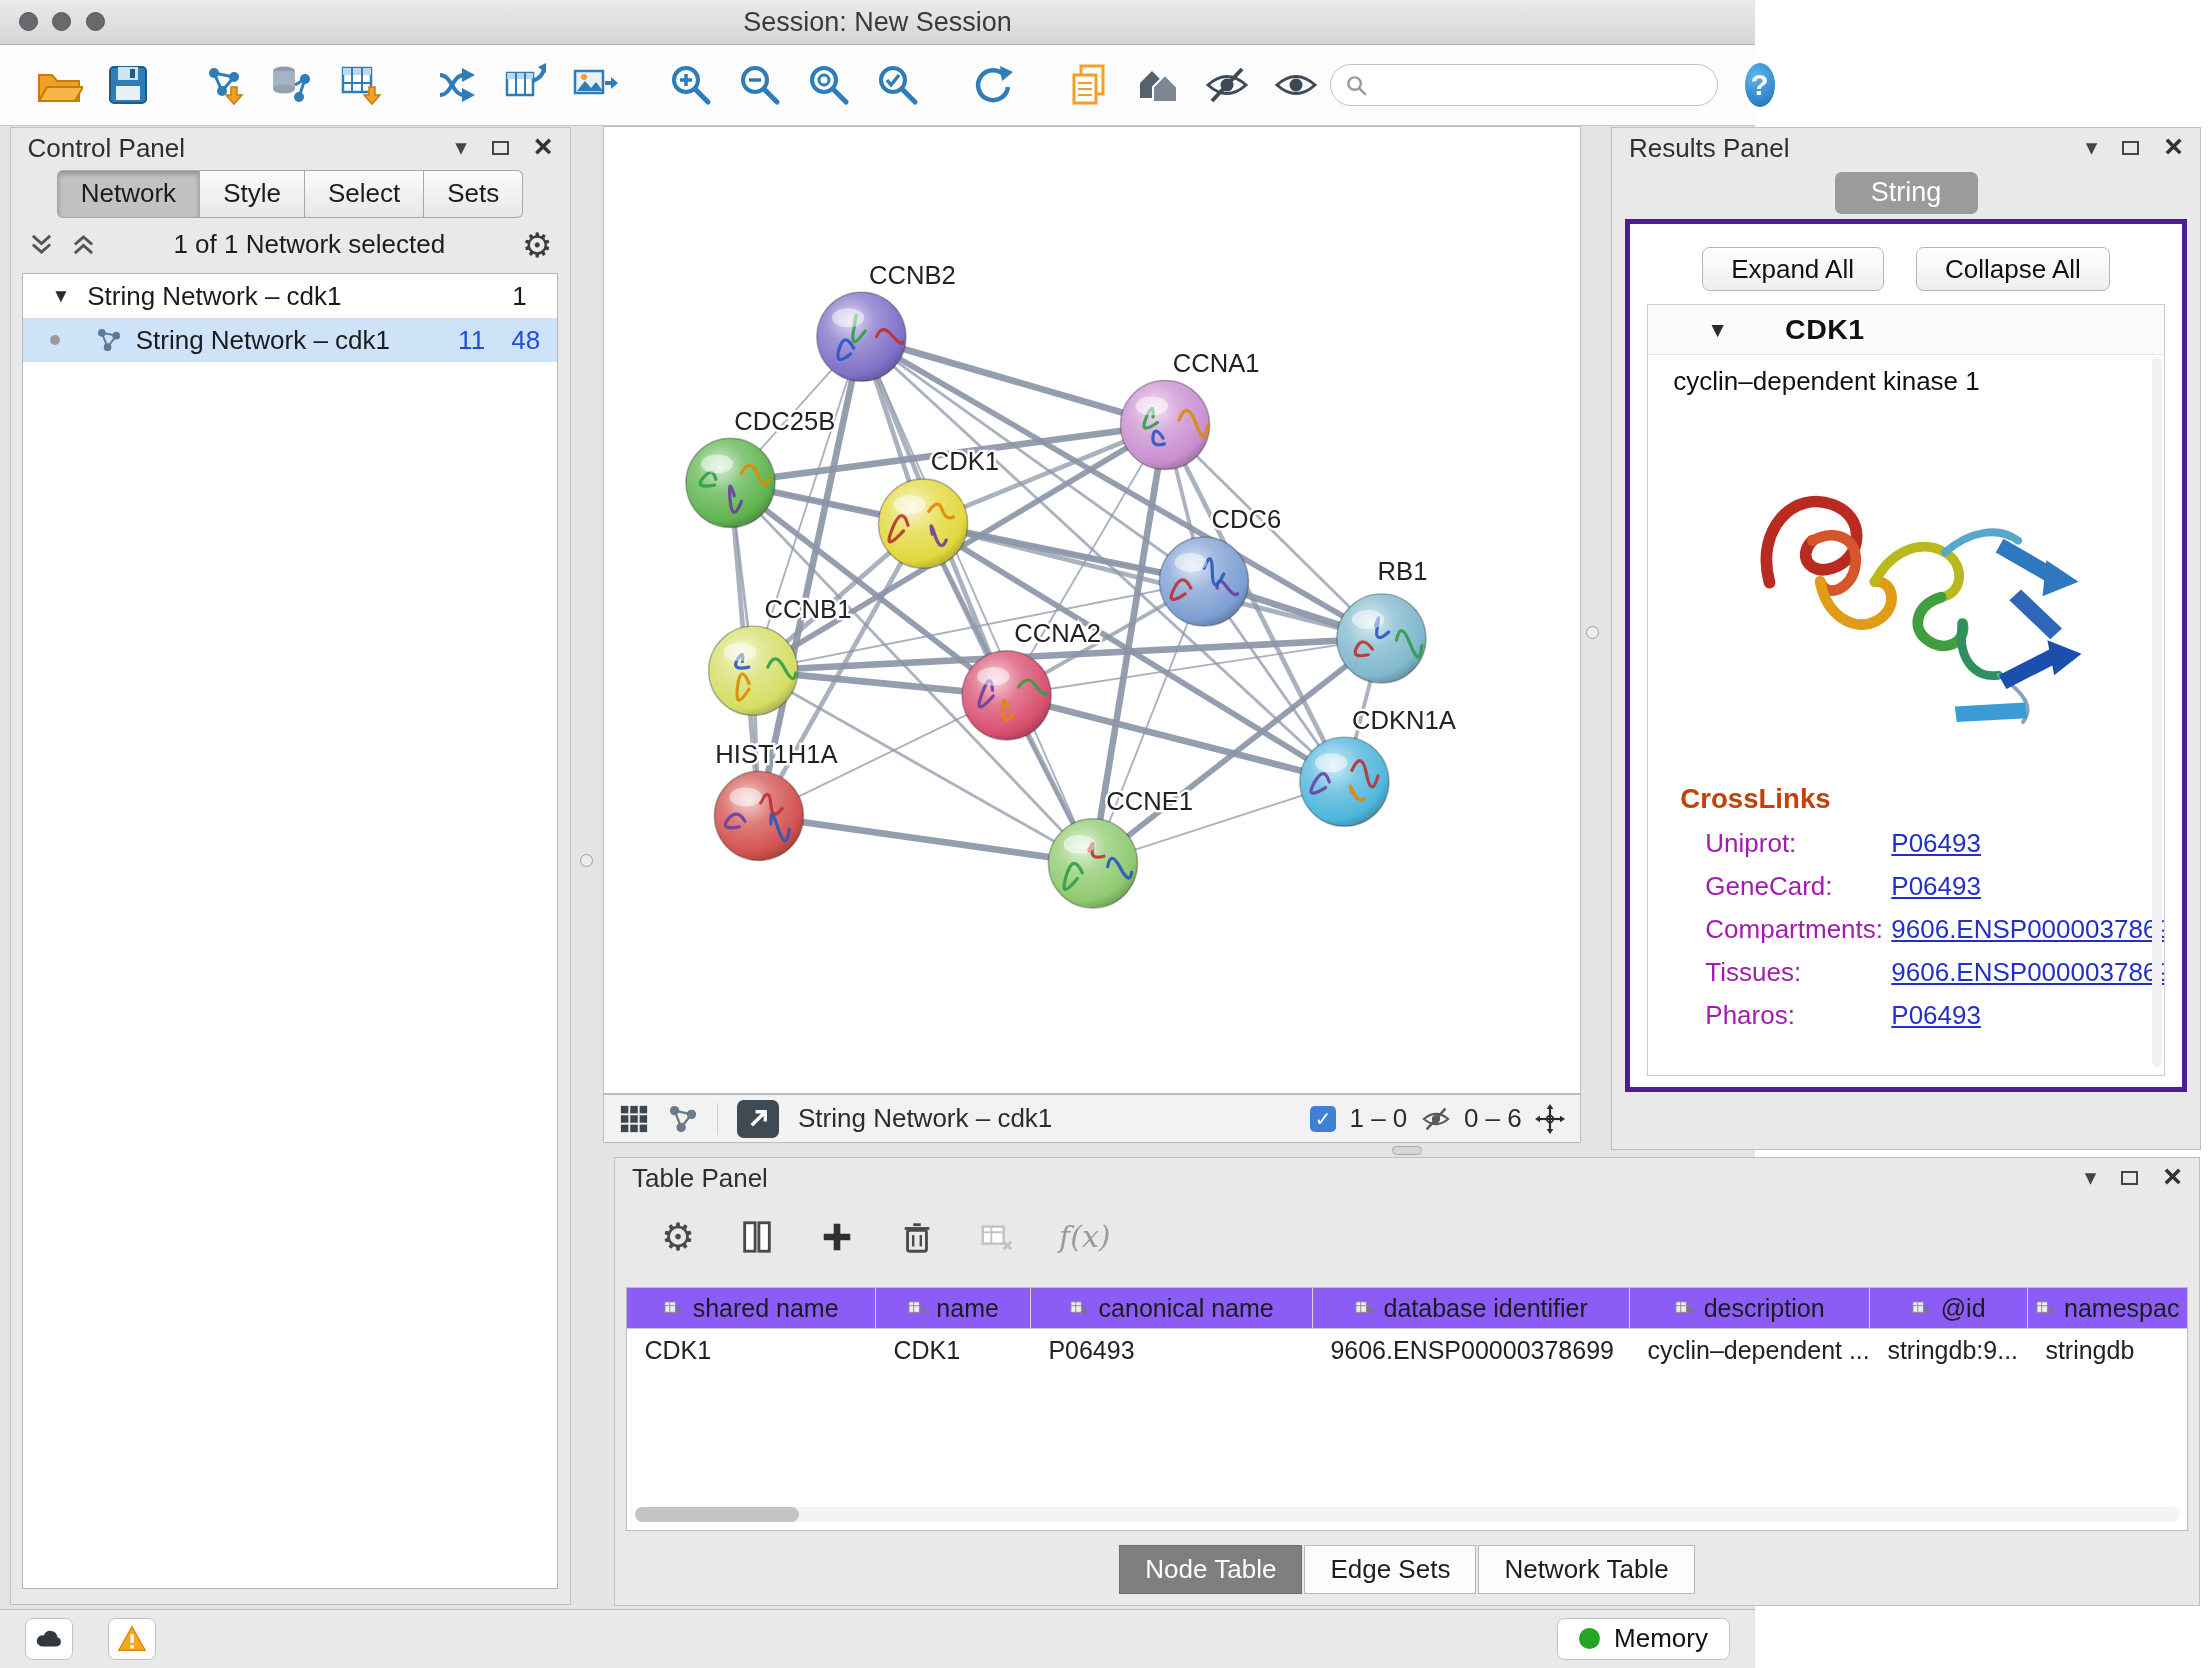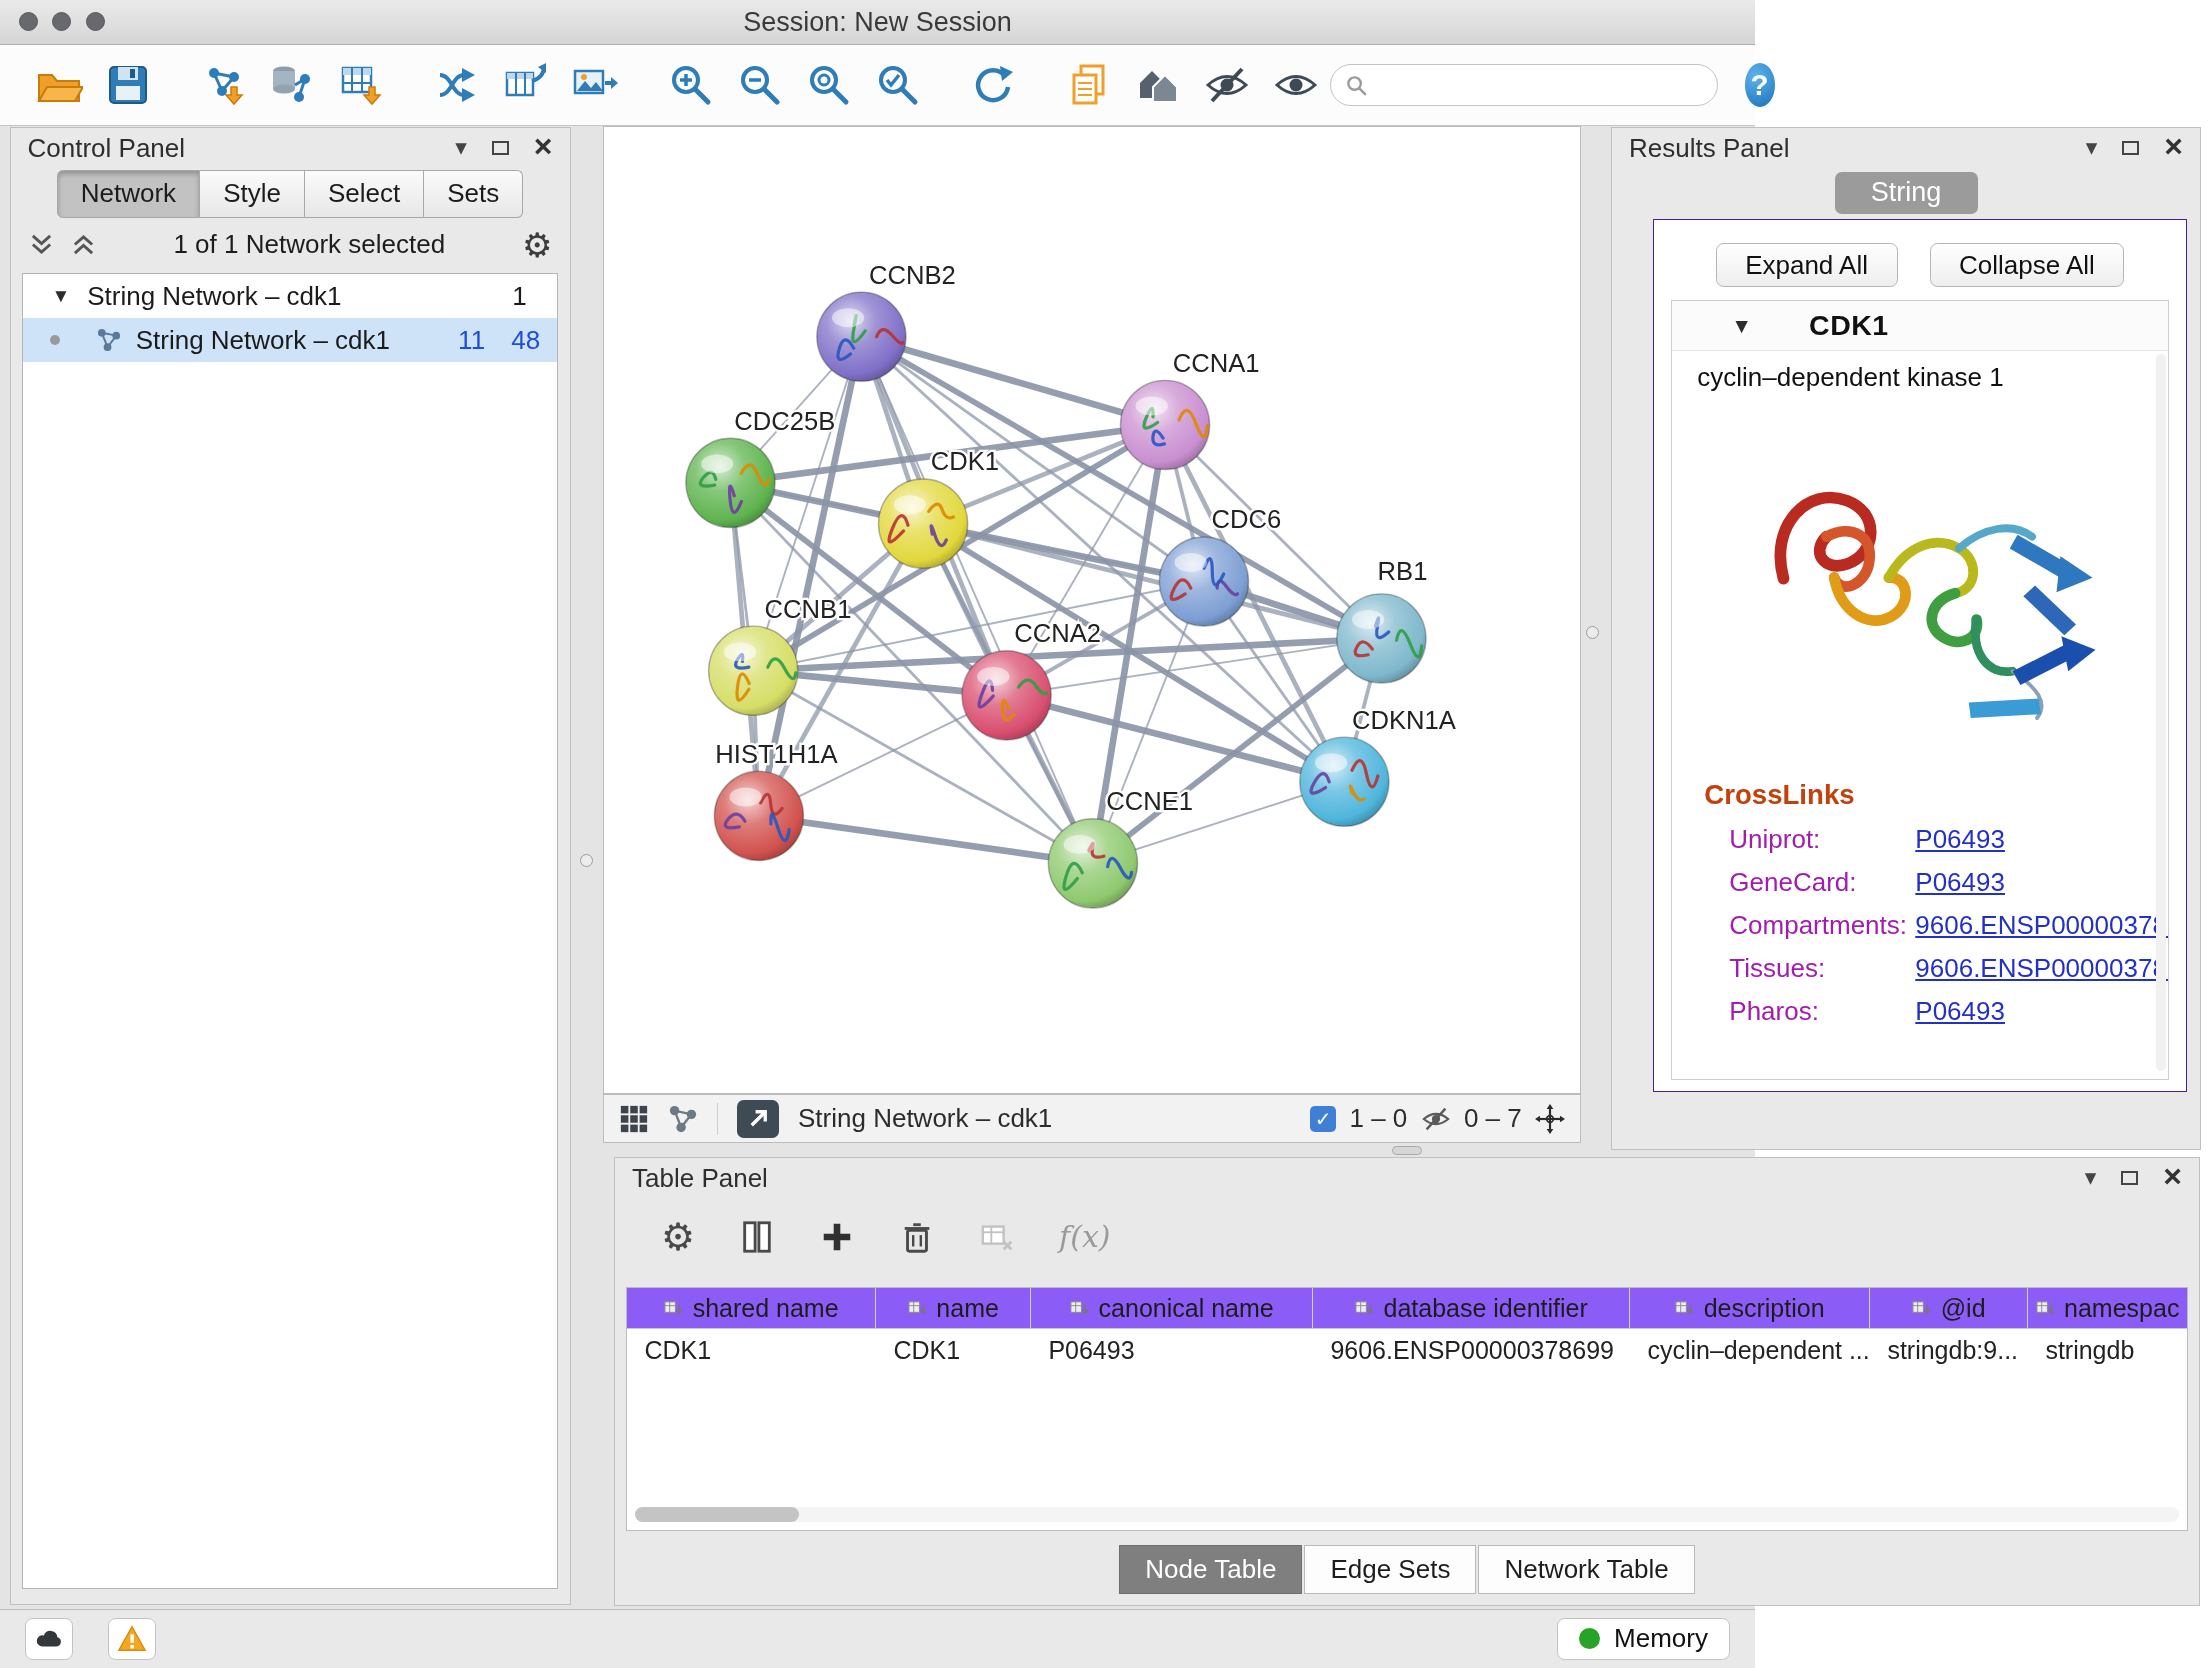--- a/index.html
+++ b/index.html
@@ -64,21 +64,21 @@
   .darkbtn svg{width:25px;height:25px;}
   .right-group{margin-left:auto;display:flex;align-items:center;gap:13.3px;}
   .checkbox{width:26px;height:26px;background:#3f7fd6;border-radius:4.8px;color:#fff;font-size:20px;display:flex;align-items:center;justify-content:center;flex:none;}
 
   .split-dot{position:absolute;width:13.3px;height:13.3px;border-radius:50%;background:#ececec;border:1px solid #9c9c9c;box-sizing:border-box;}
   .split-pill{position:absolute;left:1392px;top:1146px;width:30px;height:8.6px;border-radius:4.8px;background:#d6d6d6;border:1px solid #a9a9a9;box-sizing:border-box;}
 
   
   .results-panel{left:1611px;top:127px;width:590px;height:1023px;}
   .string-badge{margin:3.8px auto 0;width:143px;height:42px;background:#9b9b9b;border-radius:6.7px;color:#fff;font-size:27px;display:flex;align-items:center;justify-content:center;}
-  .results-card{position:absolute;left:13.3px;right:13.3px;top:91px;bottom:57px;background:#fff;border:1px solid #4c1d95;margin-left:28px;}
+  .results-card{position:absolute;left:13.3px;right:13.3px;top:91px;bottom:57px;background:#fff;border:5px solid #4c1d95;}
   .btn-row{display:flex;justify-content:center;gap:32px;padding-top:23px;}
   .rbtn{height:44px;padding:0 28.5px;font-size:26px;border:1px solid #b5b5b5;border-radius:7.6px;background:linear-gradient(#ffffff,#eeeeee);color:#111;}
   .protein-card{position:absolute;left:17px;right:17px;top:80px;bottom:11.4px;border:1px solid #cdcdcd;overflow:hidden;background:#fff;}
   .protein-header{height:49px;display:flex;align-items:center;border-bottom:1px solid #e6e6e6;background:#fbfbfb;}
   .protein-header .disc{margin-left:59px;font-size:21px;}
   .protein-name{font-size:28.5px;font-weight:bold;margin-left:40px;letter-spacing:0.5px;color:#111;}
   .protein-desc{font-size:26px;padding:11.4px 0 1.9px 25px;color:#111;}
   .protein-img{display:block;margin:7.6px auto 0;width:390px;height:361px;}
   .xlinks-title{font-size:27.6px;font-weight:bold;padding:15px 0 7.6px 32px;color:#c2410c;}
   .xlink-row{display:flex;align-items:center;height:43px;font-size:26px;}
@@ -557,21 +557,21 @@
     <span class="right-group">
       <span class="checkbox">✓</span>
       <span>1 – 0</span>
       <span class="nsb-icon">
         <svg viewBox="0 0 32 32">
             <path d="M3 16 Q16 5 29 16 Q16 27 3 16 Z" fill="none" stroke="#5a5a5a" stroke-width="2.2"></path>
             <circle cx="16" cy="16" r="4.4" fill="#5a5a5a"></circle>
             <line x1="6" y1="27" x2="26" y2="5" stroke="#5a5a5a" stroke-width="2.6"></line>
           </svg>
       </span>
-      <span>0 – 7</span>
+      <span>0 – 6</span>
       <span class="nsb-icon">
         <svg viewBox="0 0 36 36">
             <line x1="18" y1="3" x2="18" y2="33" stroke="#2b2b2b" stroke-width="2.6"></line>
             <line x1="3" y1="18" x2="33" y2="18" stroke="#2b2b2b" stroke-width="2.6"></line>
             <polygon points="18,0 14,6 22,6" fill="#2b2b2b"></polygon>
             <polygon points="18,36 14,30 22,30" fill="#2b2b2b"></polygon>
             <polygon points="0,18 6,14 6,22" fill="#2b2b2b"></polygon>
             <polygon points="36,18 30,14 30,22" fill="#2b2b2b"></polygon>
             <circle cx="18" cy="18" r="4" fill="none" stroke="#2b2b2b" stroke-width="2"></circle>
           </svg>

